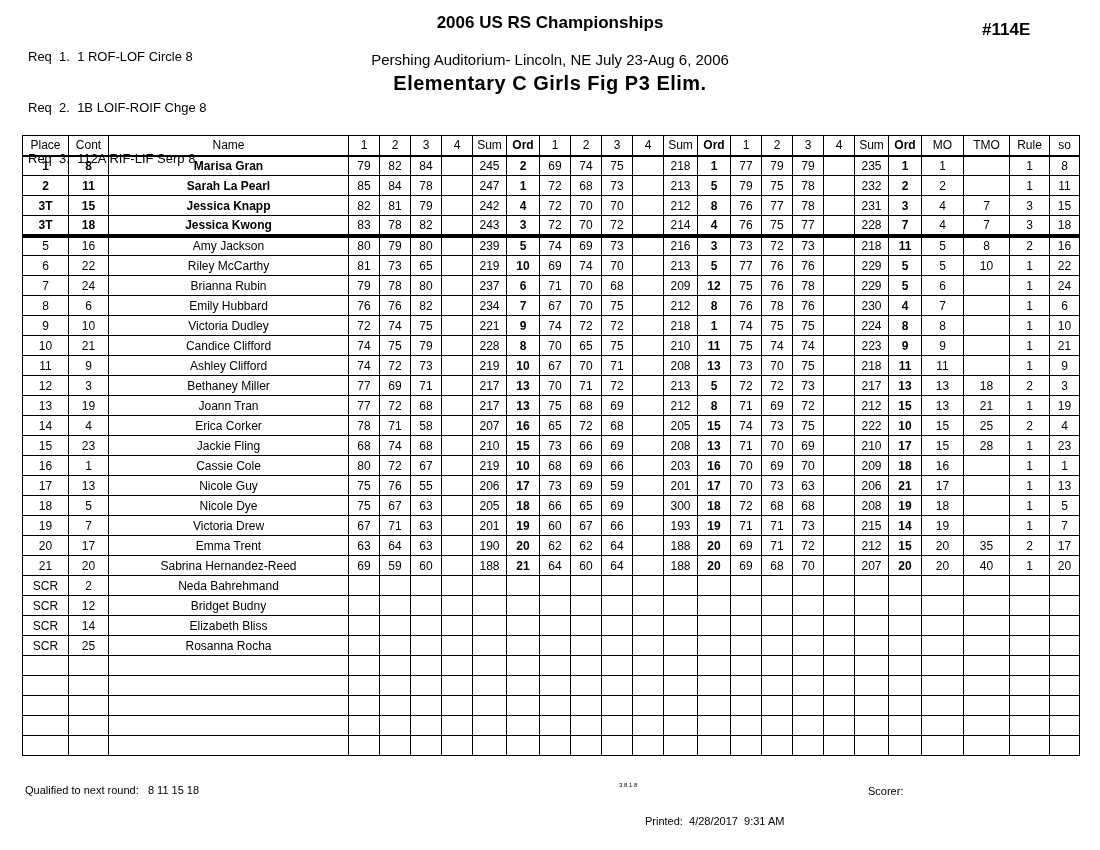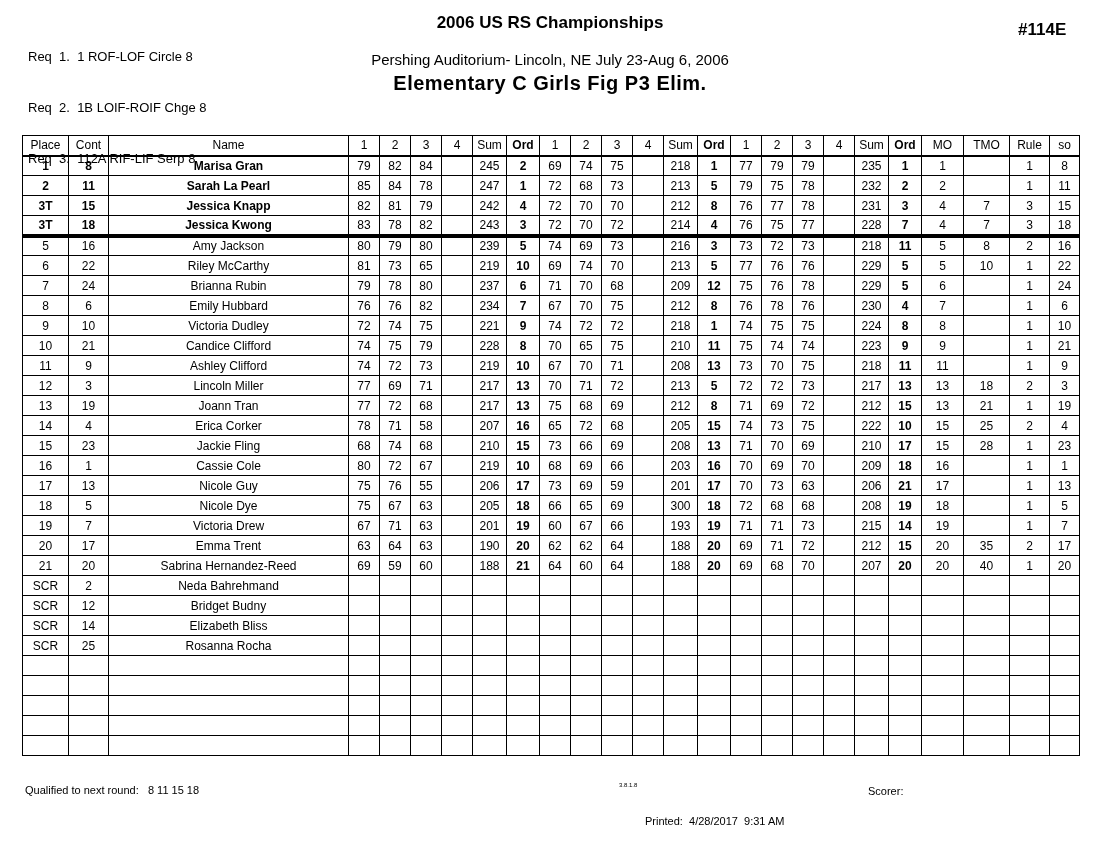--- a/index.html
+++ b/index.html
@@ -7,21 +7,21 @@
   .page {
     position:relative; width:1100px; height:850px; background:#ffffff;
     font-family:"Liberation Sans", sans-serif; color:#000;
   }
   .req { position:absolute; left:28px; top:14px; font-size:13px; line-height:17px; white-space:pre; }
   .titles { position:absolute; left:0; top:12px; width:100%; text-align:center; }
   .t1 { font-size:17px; font-weight:bold; line-height:22px; }
   .t2 { font-size:15px; line-height:20px;margin-top:16px; }
   .t3 { font-size:20px; font-weight:bold; line-height:26px; letter-spacing:.5px; }
   .t4 { font-size:16px; line-height:22px; }
-  .evtnum { position:absolute; left:1018px; top:20px; font-size:17px; font-weight:bold; }
+  .evtnum { position:absolute; left:982px; top:20px; font-size:17px; font-weight:bold; }
 
   table.results { position:absolute; left:22px; top:135px; border-collapse:collapse; table-layout:fixed; }
   table.results td {
     border:1px solid #000; height:20px; padding:0 2px; font-size:12px;
     white-space:nowrap; overflow:hidden; text-align:center; vertical-align:middle;
   }
   tr.jrow td { height:21px; }
   td.nob { border:none; background:#fff; }
   td.judgebox { text-align:left; padding-left:5px; font-size:12px; }
   td.place { text-align:left; padding-left:4px; }
@@ -409,21 +409,21 @@
           <td class="sum">218</td>
           <td class="ord">11</td>
           <td>11</td>
           <td></td>
           <td>1</td>
           <td>9</td>
         </tr>
         <tr>
           <td class="place">12</td>
           <td>3</td>
-          <td class="name">Lincoln Miller</td>
+          <td class="name">Bethaney Miller</td>
           <td>77</td>
           <td>69</td>
           <td>71</td>
           <td></td>
           <td class="sum">217</td>
           <td class="ord">13</td>
           <td>70</td>
           <td>71</td>
           <td>72</td>
           <td></td>

